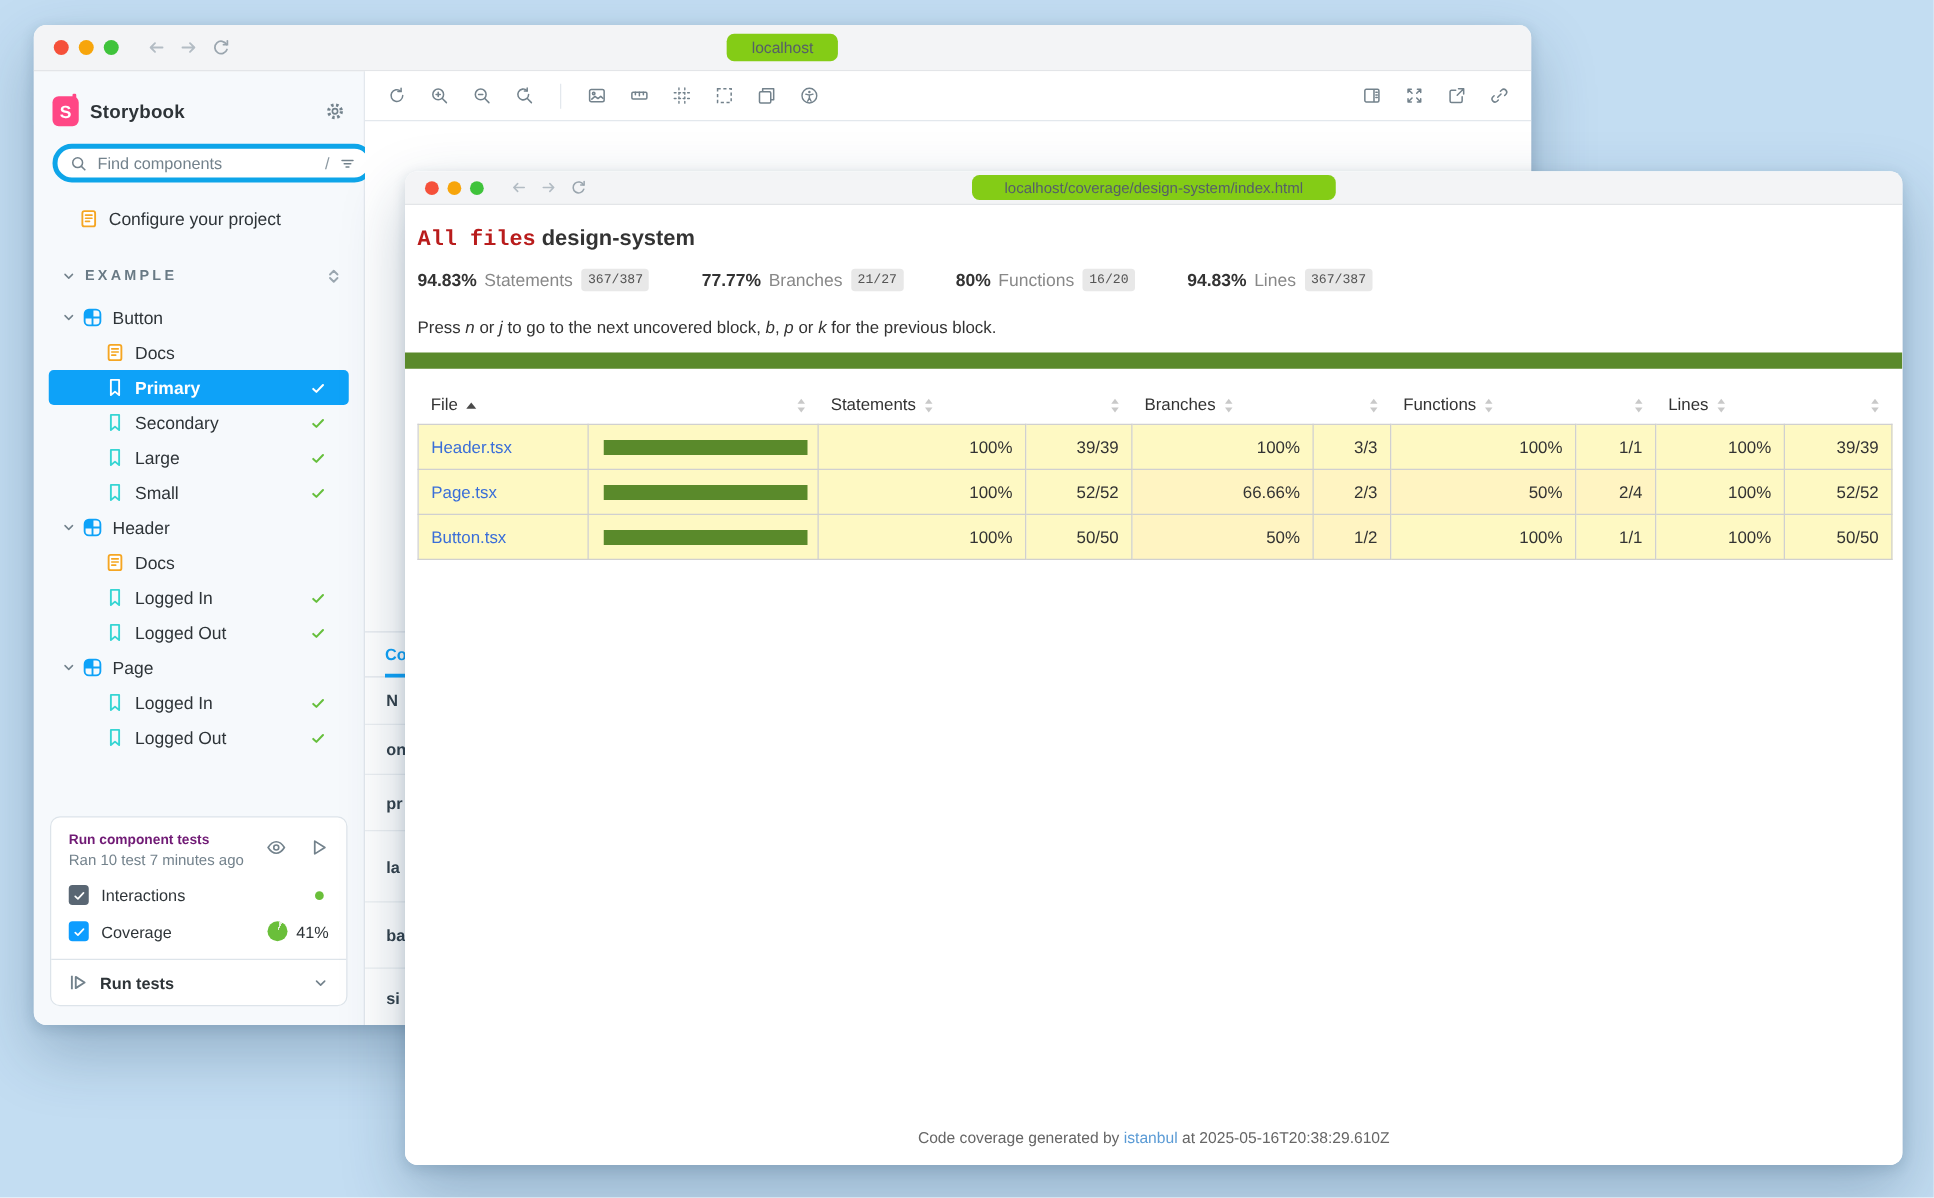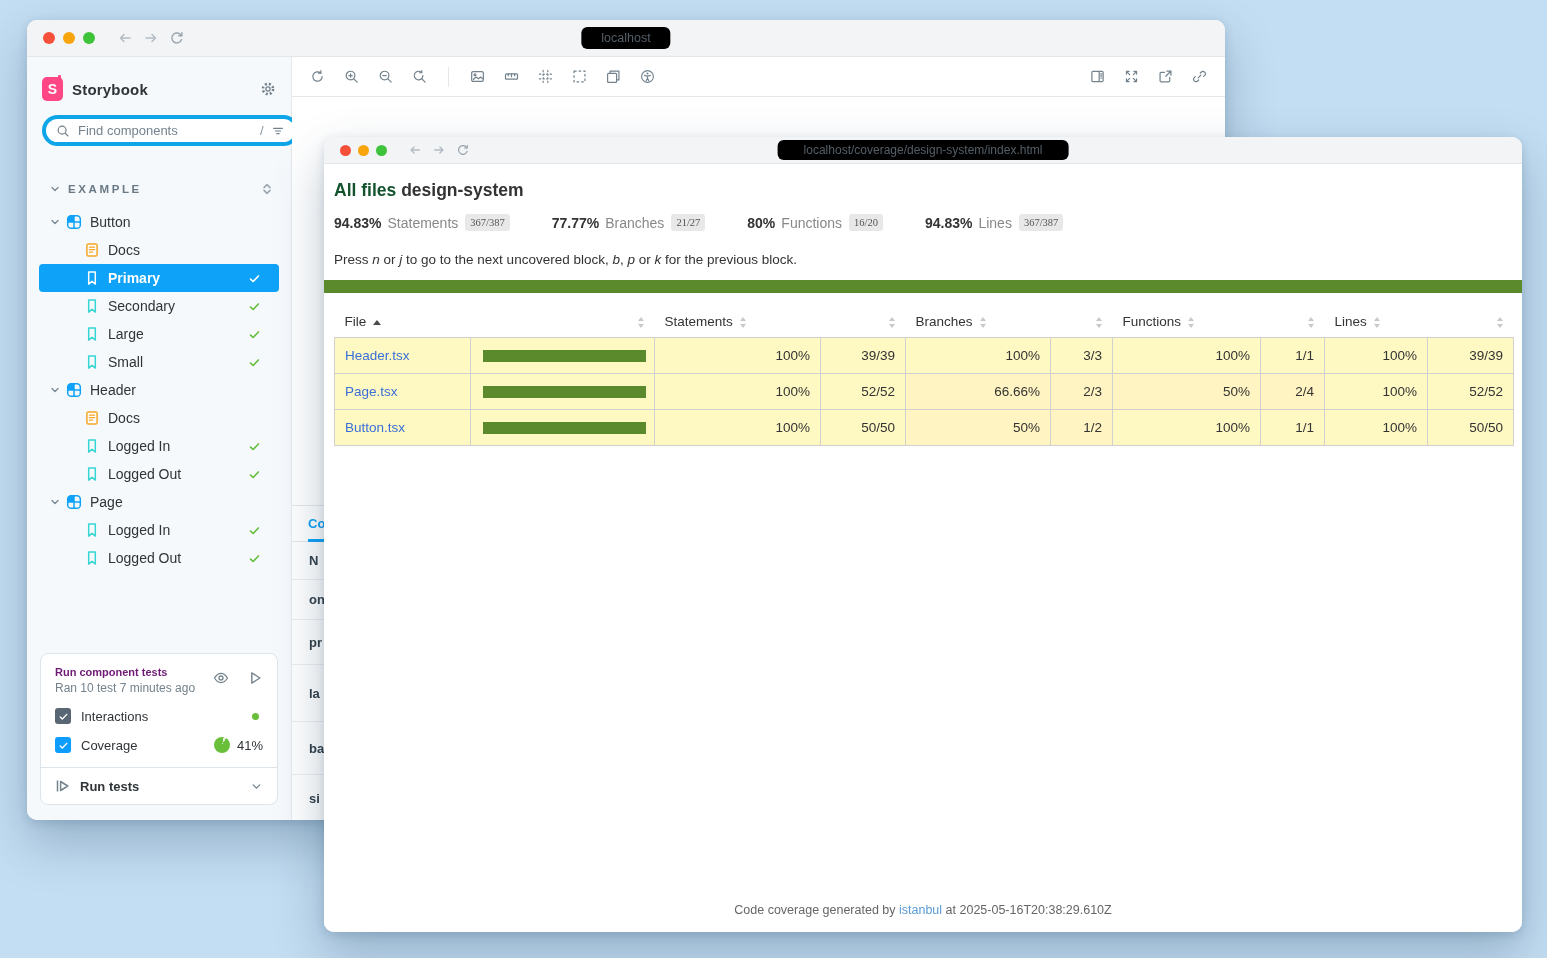--- a/index.html
+++ b/index.html
@@ -20,21 +20,21 @@
     align-items:center; padding:0 16px; position:relative; flex:0 0 auto; }
   .back-window .titlebar { height:37px; }
   .front-window .titlebar { height:27px; }
   .dot { width:12px; height:12px; border-radius:50%; margin-right:8px; }
   .front-window .dot { width:11px; height:11px; margin-right:7px; }
   .dot.red{ background:#f5503a; } .dot.yel{ background:#f7a50b; } .dot.grn{ background:#3fc33b; }
   .navgrp { display:flex; align-items:center; gap:10px; margin-left:14px; color:#b3bcc4; }
   .navgrp .icn { color:#b3bcc4; }
   .navgrp .icn.reload { color:#9aa5ae; }
   .urlpill { position:absolute; left:50%; transform:translateX(-50%);
-    background:#000000; color:#555f68; border-radius:6px; font-size:12.5px;
+    background:#84cc16; color:#555f68; border-radius:6px; font-size:12.5px;
     padding:4px 20px; white-space:nowrap; }
   .front-window .urlpill { padding:3px 26px; font-size:12px; }
 
   
   .bw-body { flex:1; display:flex; min-height:0; }
   .sb { width:265px; flex:0 0 265px; background:#f6f9fc; border-right:1px solid #e3e8ed;
     display:flex; flex-direction:column; min-height:0; }
   .brand-row { display:flex; align-items:center; padding:20px 15px 14px 15px; }
   .sb-logo { width:21px; height:24px; background:#ff4785; border-radius:5px; color:#fff;
     font-weight:800; font-size:14px; display:flex; align-items:center; justify-content:center;
@@ -108,26 +108,26 @@
   .addon-tabs { height:36px; display:flex; align-items:center; padding-left:16px;
     border-bottom:1px solid #e3e8ed; position:relative; }
   .addon-tab { color:#0ea2f8; font-size:13px; font-weight:700; cursor:pointer; }
   .tab-underline { position:absolute; left:16px; bottom:-1px; width:30px; height:3px; background:#0ea2f8; }
   .addon-row { border-bottom:1px solid #eceff2; display:flex; align-items:center;
     padding-left:17px; font-weight:700; font-size:13px; color:#33404a; }
 
   
   .fw-content { flex:1; position:relative; background:#fff; padding:0 10px; overflow:hidden; }
   .cov-h1 { margin:16px 0 0 0; font-size:17.5px; font-weight:700; color:#333; }
-  .cov-h1 .crumb-link { color:#14532d; cursor:pointer; }
+  .cov-h1 .crumb-link { color:#b91c1c; cursor:pointer;font-family:Liberation Mono, monospace; }
   .stats-row { margin-top:13px; display:flex; align-items:center; gap:42px; }
   .stat { display:flex; align-items:center; }
   .stat .pct { font-weight:700; font-size:14px; color:#333;text-align:center; }
   .stat .slb { font-size:14px; color:#888; margin:0 7px 0 6px; }
-  .fracbadge { font-family:Liberation Serif, serif; font-size:10.5px; color:#555;
+  .fracbadge { font-family:Liberation Mono, monospace; font-size:10.5px; color:#555;
     background:#e8e8e8; border-radius:3px; padding:3px 5px; }
   .hintline { margin-top:21px; font-size:13.5px; color:#333; }
   .hintline .it { font-style:italic; }
   .filter-row { margin-top:13px; display:flex; align-items:center; font-size:13.5px; color:#333; }
   .filter-row input { margin-left:6px; width:143px; height:21px; border:1px solid #949494;
     border-radius:2px; font-family:inherit; font-size:13px; padding:0 4px; }
   .status-line { margin:13px -10px 0 -10px; height:13px; background:#5a8a2b; }
 
   table.cov { margin-top:13px; border-collapse:collapse; table-layout:fixed; width:1179px;
     font-size:13.5px; color:#333; }
@@ -212,20 +212,29 @@
         </div>
         <div class="addbtn">
           <span class="icn" style="width:14px;height:14px">
               <svg viewBox="0 0 16 16" fill="none" stroke="currentColor" stroke-width="1.5" stroke-linecap="round">
                 <path d="M8 3 V13 M3 8 H13"></path>
               </svg>
             </span>
         </div>
       </div>
       <div class="tree" id="tree">
+          <div class="t-row t-root">
+            <span class="icn">
+              <svg viewBox="0 0 16 16">
+                <rect x="2.9" y="1.9" width="10.2" height="12.2" rx="1.6" fill="#fff" stroke="#f5a623" stroke-width="1.5"></rect>
+                <path d="M5.4 5.1 h5.2 M5.4 7.6 h5.2 M5.4 10.1 h3.2" stroke="#f5a623" stroke-width="1.3" stroke-linecap="round"></path>
+              </svg>
+            </span>
+            <span>Configure your project</span>
+          </div>
           <div class="t-section">
             <span class="icn sec-chev">
               <svg viewBox="0 0 16 16" fill="none" stroke="currentColor" stroke-width="1.6" stroke-linecap="round" stroke-linejoin="round">
                 <path d="M4 6 8 10 12 6"></path>
               </svg>
             </span>
             <span class="sec-label">EXAMPLE</span>
             <span class="icn sec-collapse">
               <svg viewBox="0 0 16 16" fill="none" stroke="currentColor" stroke-width="1.5" stroke-linecap="round" stroke-linejoin="round">
                 <path d="M5 6.6 8 3.6 11 6.6 M5 9.4 8 12.4 11 9.4"></path>

